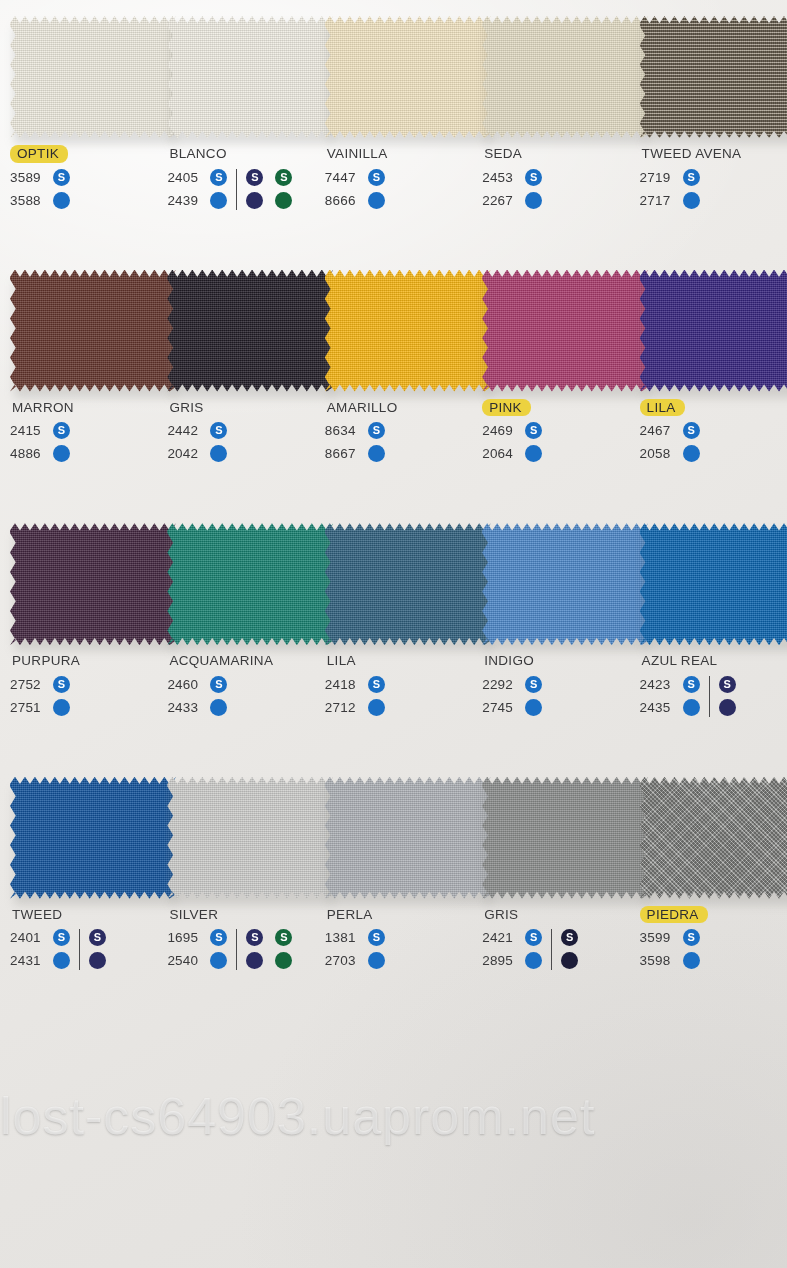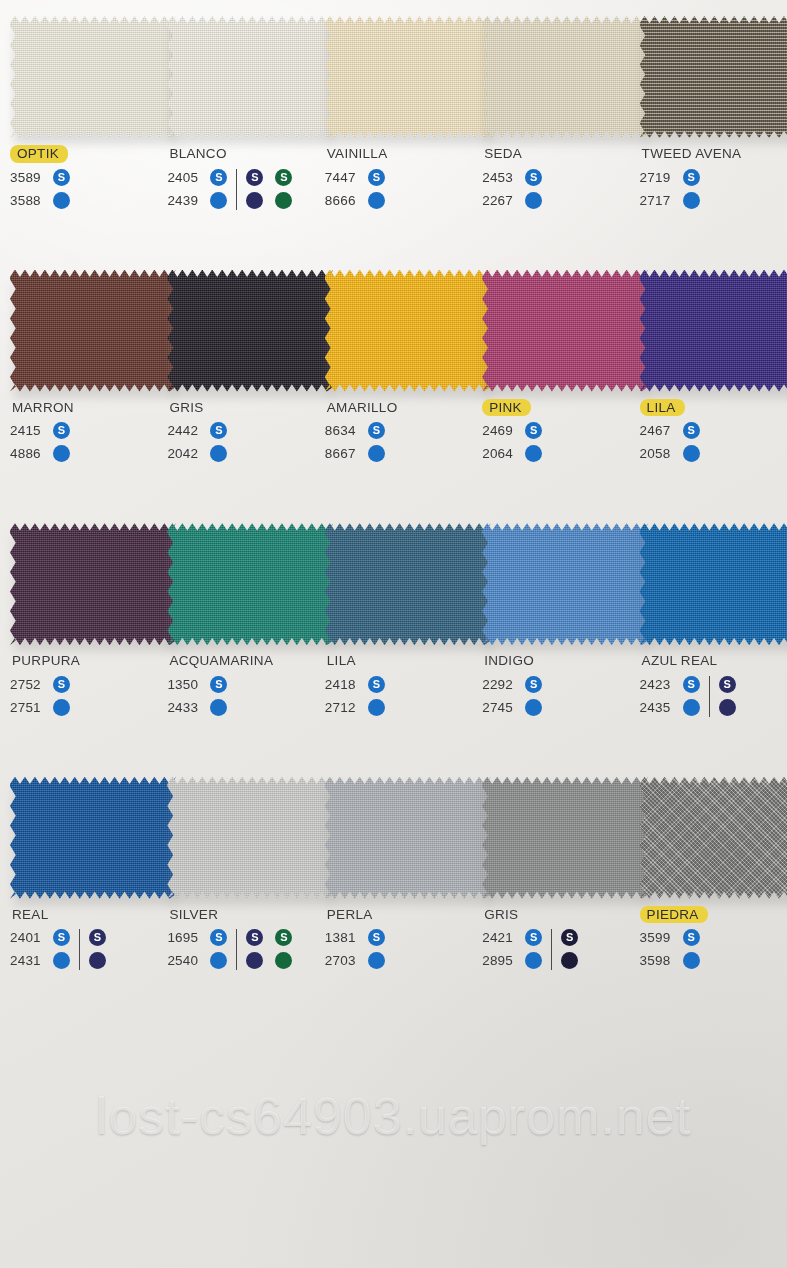--- a/index.html
+++ b/index.html
@@ -201,21 +201,21 @@
     flex: none;
   }
   .dot.plain { }
 
   
   #watermark {
     position: absolute;
     left: 0;
     top: 1086px;
     width: 787px;
-    text-align: center;
+    text-align: left;
     font-size: 52px;
     letter-spacing: 1px;
     color: rgba(255,255,255,0.52);
     text-shadow: 0 1px 2px rgba(90,90,90,0.30);
     font-family: "Liberation Sans", sans-serif;
     pointer-events: none;
     white-space: nowrap;
   }
 </style>
 </head>
@@ -485,21 +485,21 @@
           </div></div>
       </div>
       <div class="cell">
         <div class="swatch-wrap">
           <div class="swatch-shadow"></div>
           <div class="swatch" style="background: rgb(22, 128, 111);"></div>
         </div>
         <div class="info"><div class="color-name">ACQUAMARINA</div><div class="groups">
             <div class="group">
               <div class="row">
-                <span class="code">1350</span>
+                <span class="code">2460</span>
                 <div class="dots">
                   <span class="dot letter" style="background: rgb(27, 111, 196);">S</span>
                 </div>
               </div>
               <div class="row">
                 <span class="code">2433</span>
                 <div class="dots">
                   <span class="dot plain" style="background: rgb(27, 111, 196);"></span>
                 </div>
               </div>
@@ -585,21 +585,21 @@
                 </div>
               </div>
             </div>
           </div></div>
       </div>
       <div class="cell">
         <div class="swatch-wrap">
           <div class="swatch-shadow"></div>
           <div class="swatch" style="background: rgb(17, 82, 155);"></div>
         </div>
-        <div class="info"><div class="color-name">REAL</div><div class="groups">
+        <div class="info"><div class="color-name">TWEED</div><div class="groups">
             <div class="group">
               <div class="row">
                 <span class="code">2401</span>
                 <div class="dots">
                   <span class="dot letter" style="background: rgb(27, 111, 196);">S</span>
                 </div>
               </div>
               <div class="row">
                 <span class="code">2431</span>
                 <div class="dots">

